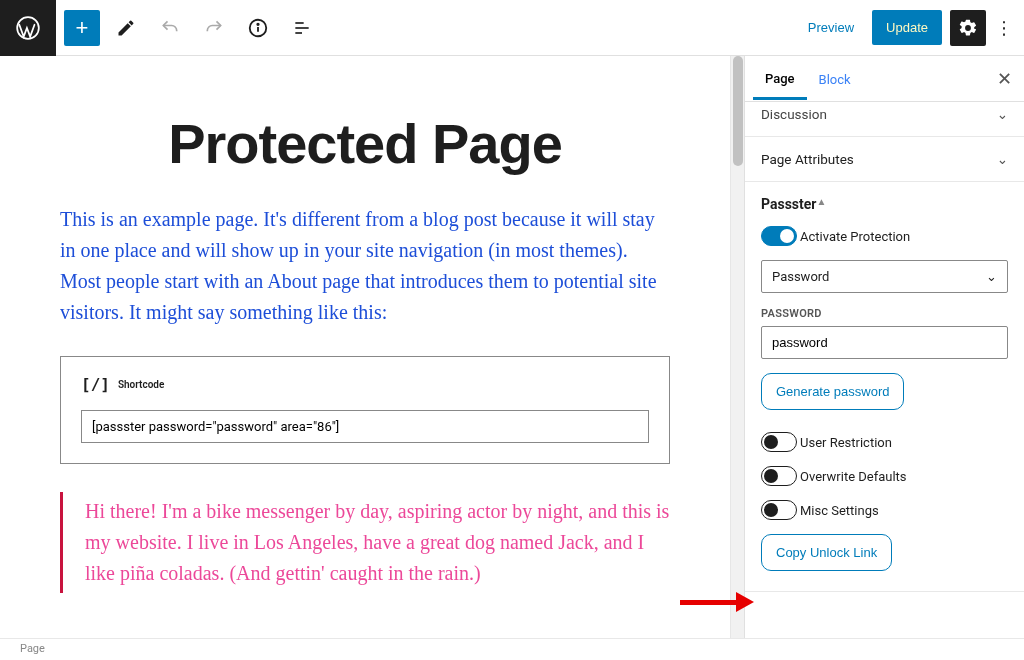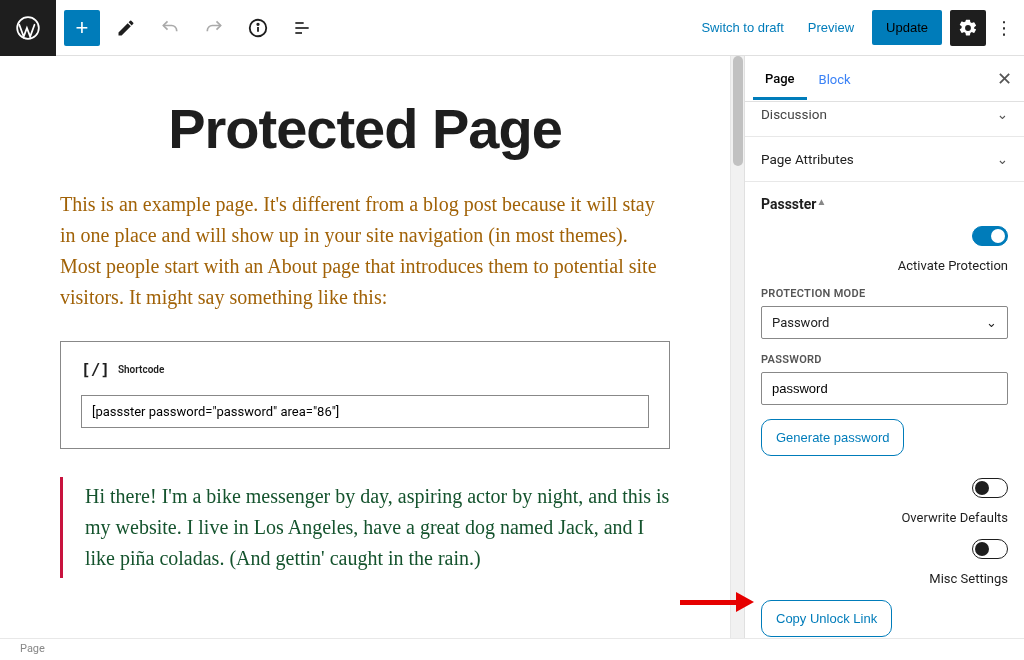--- a/index.html
+++ b/index.html
@@ -23,52 +23,52 @@
 }
 .btn-add { background: #007cba; color: #fff; font-size: 22px; font-weight: 300; }
 .tb-icon { color: #1e1e1e; }
 .tb-icon.dim { color: #aaa; }
 .spacer { flex: 1; }
 .link-btn {
   color: #007cba; padding: 8px 12px; cursor: pointer; background: none;
   border: none; font-size: 13px;
 }
 .update-btn {
-  background: #007cba; color: #000000; padding: 10px 14px; border: none;
+  background: #007cba; color: #fef9c3; padding: 10px 14px; border: none;
   border-radius: 2px; cursor: pointer; font-size: 13px; margin-left: 6px;
 }
 .gear-btn {
   width: 36px; height: 36px; background: #1e1e1e; color: #fff; display: flex;
   align-items: center; justify-content: center; margin-left: 8px; border-radius: 2px;
 }
 .dots-btn { width: 24px; text-align: center; font-size: 18px; margin-left: 6px; cursor: pointer; }
 
 .workspace { display: flex; height: 604px; }
 .editor { flex: 1; overflow-y: auto; padding: 40px 60px 20px; position: relative; }
 .editor-title {
   font-family: Arial, Helvetica, sans-serif; font-weight: 900; font-size: 56px;
-  letter-spacing: -1px; text-align: center; margin-bottom: 28px;
+  letter-spacing: -1px; text-align: center; margin-bottom: 28px; margin-top: 15px;
 }
 .editor-para {
   font-family: Georgia, serif; font-size: 20px; line-height: 1.55;
-  color: #a16207; margin-bottom: 28px;
+  color: #1d4ed8; margin-bottom: 28px;
 }
 .shortcode-block {
   border: 1px solid #888; padding: 18px 20px 20px; margin-bottom: 28px;
 }
 .sc-header { display: flex; align-items: center; gap: 8px; margin-bottom: 16px; }
 .sc-brackets { font-family: monospace; font-weight: bold; font-size: 16px; }
 .sc-title { font-weight: 600; font-size: 10px; }
 .sc-input {
   width: 100%; border: 1px solid #888; padding: 8px 10px; font-size: 13px;
   font-family: inherit; background: #fff;
 }
 .quote-block {
   border-left: 3px solid #c8133e; padding: 4px 0 4px 22px;
-  font-family: Georgia, serif; font-size: 20px; line-height: 1.55; color: #14532d;
+  font-family: Georgia, serif; font-size: 20px; line-height: 1.55; color: #ec4899;
 }
 
 .scrollbar-v {
   width: 14px; background: #f1f1f1; border-left: 1px solid #e6e6e6; position: relative;
 }
 .scroll-thumb {
   position: absolute; top: 0; left: 2px; width: 10px; height: 110px;
   background: #c1c1c1; border-radius: 5px;
 }
 
@@ -89,21 +89,21 @@
 }
 .panel-row.first { padding-top: 4px; color: #444; border-top: none; }
 .chev { color: #555; }
 .panel-open { padding: 14px 16px 20px; border-bottom: 1px solid #e8e8e8; }
 .panel-open .panel-title {
   display: flex; justify-content: flex-start; font-weight: 700;
   font-size: 14px; margin-bottom: 14px;
 }
 .triangle-up { font-size: 10px; color: #888; }
 
-.toggle-row { display: flex; align-items: flex-end; gap: 12px; margin-bottom: 14px; font-size: 13px; flex-direction: column; }
+.toggle-row { display: flex; align-items: center; gap: 3px; margin-bottom: 14px; font-size: 13px; }
 .toggle {
   width: 36px; height: 20px; border-radius: 10px; border: 1px solid #1e1e1e;
   background: #fff; position: relative; cursor: pointer;
 }
 .toggle .knob {
   width: 14px; height: 14px; border-radius: 50%; background: #1e1e1e;
   position: absolute; top: 2px; left: 2px;
 }
 .toggle.on { background: #007cba; border-color: #007cba; }
 .toggle.on .knob { background: #fff; left: 18px; }
@@ -178,21 +178,20 @@
       </svg>
   </button>
   <button class="btn-sq tb-icon">
     <svg width="20" height="20" viewBox="0 0 24 24" fill="none" stroke="#1e1e1e" stroke-width="2">
         <line x1="4" y1="6" x2="14" y2="6"></line>
         <line x1="4" y1="12" x2="20" y2="12"></line>
         <line x1="4" y1="18" x2="12" y2="18"></line>
       </svg>
   </button>
   <div class="spacer"></div>
-  <button class="link-btn">Switch to draft</button>
   <button class="link-btn">Preview</button>
   <button class="update-btn">Update</button>
   <div class="gear-btn">
     <svg width="20" height="20" viewBox="0 0 24 24" fill="#fff">
         <path d="M19.4 13a7.8 7.8 0 0 0 .1-1 7.8 7.8 0 0 0-.1-1l2.1-1.6a.5.5 0 0 0 .1-.6l-2-3.5a.5.5 0 0 0-.6-.2l-2.5 1a7.3 7.3 0 0 0-1.7-1l-.4-2.6a.5.5 0 0 0-.5-.4h-4a.5.5 0 0 0-.5.4L9 4.1a7.3 7.3 0 0 0-1.7 1l-2.5-1a.5.5 0 0 0-.6.2l-2 3.5a.5.5 0 0 0 .1.6L4.4 10a7.8 7.8 0 0 0-.1 1 7.8 7.8 0 0 0 .1 1l-2.1 1.6a.5.5 0 0 0-.1.6l2 3.5a.5.5 0 0 0 .6.2l2.5-1a7.3 7.3 0 0 0 1.7 1l.4 2.6a.5.5 0 0 0 .5.4h4a.5.5 0 0 0 .5-.4l.4-2.6a7.3 7.3 0 0 0 1.7-1l2.5 1a.5.5 0 0 0 .6-.2l2-3.5a.5.5 0 0 0-.1-.6L19.4 13zM12 15.5A3.5 3.5 0 1 1 15.5 12 3.5 3.5 0 0 1 12 15.5z"></path>
       </svg>
   </div>
   <div class="dots-btn">⋮</div>
 </div>
 
@@ -240,37 +239,42 @@
           <span class="triangle-up">▲</span>
         </div>
 
         <div class="toggle-row">
           <div class="toggle on">
               <div class="knob"></div>
             </div>
           <span>Activate Protection</span>
         </div>
 
-        <div class="field-label">PROTECTION MODE</div>
         <div class="select">
           <span>Password</span>
           <span>⌄</span>
         </div>
 
         <div class="field-label">PASSWORD</div>
         <input class="text-input" value="password" style="">
 
         <button class="outline-btn">Generate password</button>
 
         <div class="section-gap"></div>
 
         <div class="toggle-row">
           <div class="toggle">
               <div class="knob"></div>
             </div>
+          <span>User Restriction</span>
+        </div>
+        <div class="toggle-row">
+          <div class="toggle">
+              <div class="knob"></div>
+            </div>
           <span>Overwrite Defaults</span>
         </div>
         <div class="toggle-row">
           <div class="toggle">
               <div class="knob"></div>
             </div>
           <span>Misc Settings</span>
         </div>
 
         <button class="outline-btn" style="margin-top:0;margin-bottom:0">Copy Unlock Link</button>

